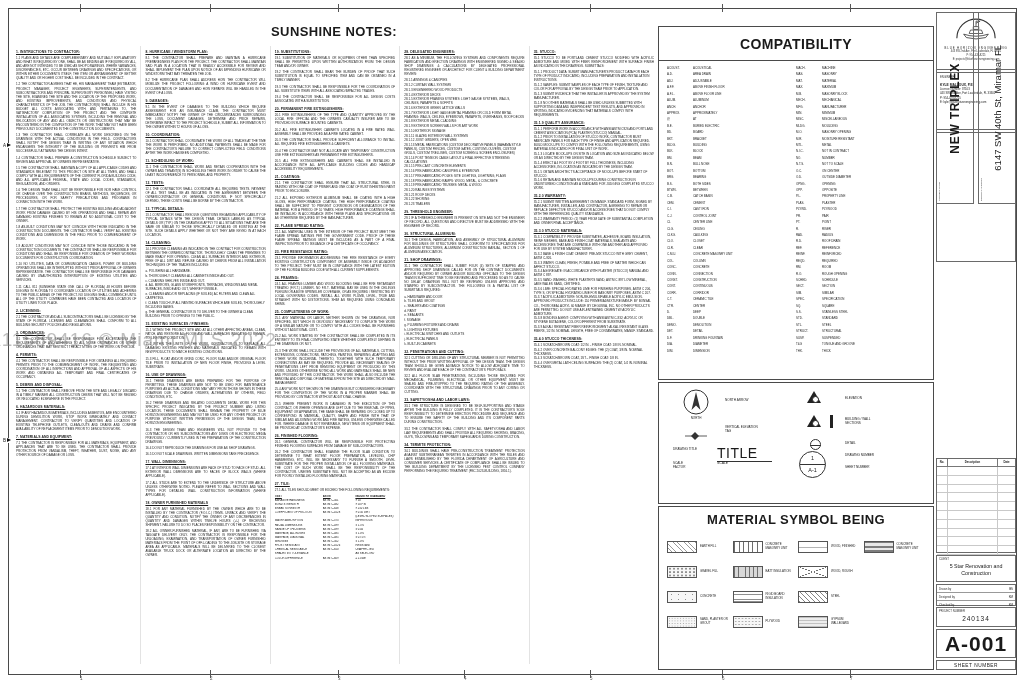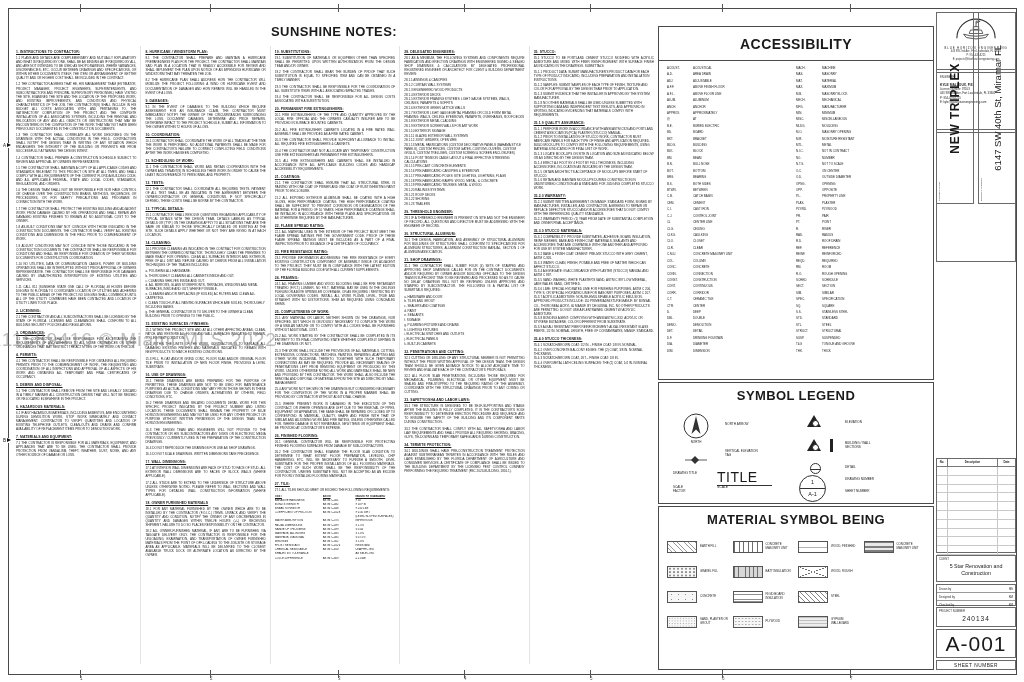--- a/index.html
+++ b/index.html
@@ -86,21 +86,21 @@
   .revrow .revc:last-child{border-right:none;}
   .tb-client{top:543px;height:27px;padding:1px 2px;}
   .clientval{font-size:5.3px;text-align:center;line-height:1.35;margin-top:2px;}
   .tb-meta{top:572px;height:21.5px;}
   .metarow{display:flex;justify-content:space-between;border-bottom:1px solid #999;padding:0 2px;height:7px;align-items:center;}
   .metarow:last-child{border-bottom:none;}
   .metarow .lbl,.metarow .val{font-size:2.9px;}
   .tb-pn{top:595px;height:20px;padding:1px 2px;}
   .pnval{font-size:6.5px;text-align:center;letter-spacing:1px;margin-top:2px;}
   .tb-sheet{top:617px;height:29px;display:flex;align-items:center;justify-content:center;}
-  .sheetnum{font-size:21px;font-weight:normal;letter-spacing:1px;}
+  .sheetnum{font-size:21px;font-weight:bold;letter-spacing:1px;}
   .tb-sn{top:648px;height:10px;text-align:center;}
   .sncap{font-size:4.8px;letter-spacing:.5px;line-height:10px;}
   
   .gtick{position:absolute;top:4px;width:1px;height:8px;background:#555;}
   .gnum{position:absolute;bottom:1px;font-size:4.5px;color:#555;}
   .gletter{position:absolute;left:2px;font-size:4.5px;color:#111;background:#fff;padding:0 1px;}
   .gletter:after{content:"";display:inline-block;width:0;height:0;border-top:2.5px solid transparent;border-bottom:2.5px solid transparent;border-left:4px solid #111;margin-left:1px;}
   .wmark{position:absolute;left:-12px;top:329px;font-size:19px;color:rgba(125,125,125,.5);letter-spacing:1px;white-space:nowrap;z-index:5;}
 </style>
 </head>
@@ -402,21 +402,21 @@
         <div class="np tight">35.3.9 ALKALI RESISTANT FIBER REINFORCEMENT: ALKALI RESISTANT GLASS FIBERS, 1/2 IN. NOMINAL LENGTH, FREE OF CONTAMINATES, MANUF. STANDARD.</div>
         <div class="sech">35.4.0  STUCCO THICKNESS:</div>
         <div class="np tight">35.4.1 SCRATCH/BROWN COAT: 1/2 IN. - FINISH COAT: 1/8 IN. NOMINAL.</div>
         <div class="np tight">35.4.2 OVER CONCRETE BALCONY EDGES: THE (2) COAT, 3/8 IN. NOMINAL THICKNESS.</div>
         <div class="np tight">35.4.3 SCRATCH/BROWN COAT, 1ST. - FINISH COAT: 1/8 IN.</div>
         <div class="np tight">35.4.4 OVER METAL LATH CEILING SURFACES: THE (2) COAT, 1/4 IN. NOMINAL THICKNESS.</div>
       </div>
     </div>
 
   <div class="panel ab-panel">
-    <div class="ab-title">ACCESSIBILITY</div>
+    <div class="ab-title">COMPATIBILITY</div>
     <div class="ablist">
         <div class="aba">ACOUST.</div>
         <div class="abd">ACOUSTICAL</div>
         <div class="aba">MACH.</div>
         <div class="abd">MACHINE</div>
         <div class="aba">A.D.</div>
         <div class="abd">AREA DRAIN</div>
         <div class="aba">MAS.</div>
         <div class="abd">MASONRY</div>
         <div class="aba">ADJ.</div>
@@ -588,21 +588,20 @@
         <div class="aba">T&amp;G</div>
         <div class="abd">TONGUE AND GROOVE</div>
         <div class="aba">DIM.</div>
         <div class="abd">DIMENSION</div>
         <div class="aba">THK.</div>
         <div class="abd">THICK</div>
       </div>
   </div>
 
   <div class="panel sym-panel">
-    <div class="sym-title">SYMBOL LEGEND</div>
     <div class="sym-body">
       <div class="ncircle">
         <svg width="26" height="26" viewBox="0 0 26 26">
             <circle cx="13" cy="13" r="12" fill="none" stroke="#333" stroke-width="1"></circle>
             <polygon points="13,3 17.5,21 13,16.5 8.5,21" fill="#333"></polygon>
           </svg>
       </div>
       <div class="nlabel">NORTH</div>
       <div class="cap" style="position:absolute;left:66px;top:15px;">NORTH ARROW</div>
       <div class="vtag">

